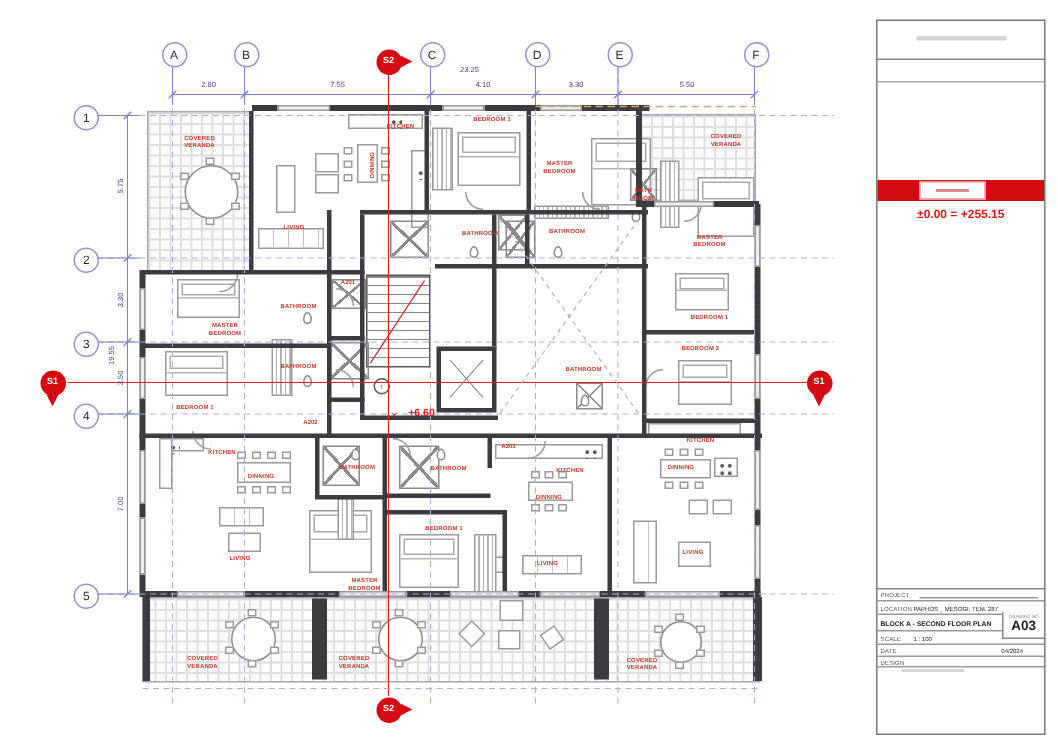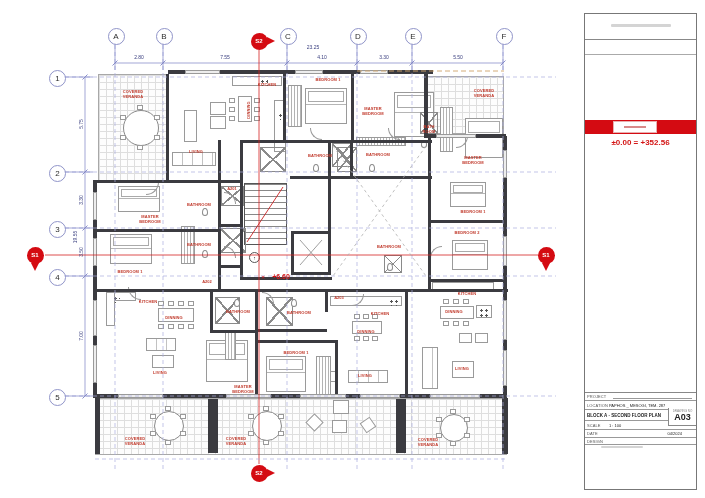--- a/index.html
+++ b/index.html
@@ -423,21 +423,21 @@
   <aside id="titleblock">
     <div class="tb-head">
       <div class="ghost" style="width:60px;margin:10px auto 0;"></div>
     </div>
     <div class="tb-line" style="top:40px;"></div>
     <div class="tb-redband">
       <div class="tb-redband-box">
         <span class="micro"></span>
       </div>
     </div>
-    <div class="tb-level">±0.00 = +352.56</div>
+    <div class="tb-level">±0.00 = +255.15</div>
 
     <div class="tb-table">
       <div class="tb-row" style="height:7px;">
         <span class="tb-lab">PROJECT</span>
         <span class="tb-underline"></span>
       </div>
       <div class="tb-row" style="height:8px;">
         <span class="tb-lab">LOCATION</span>
         <span class="tb-val">PAPHOS _ MESOGI, TEM. 287</span>
       </div>

